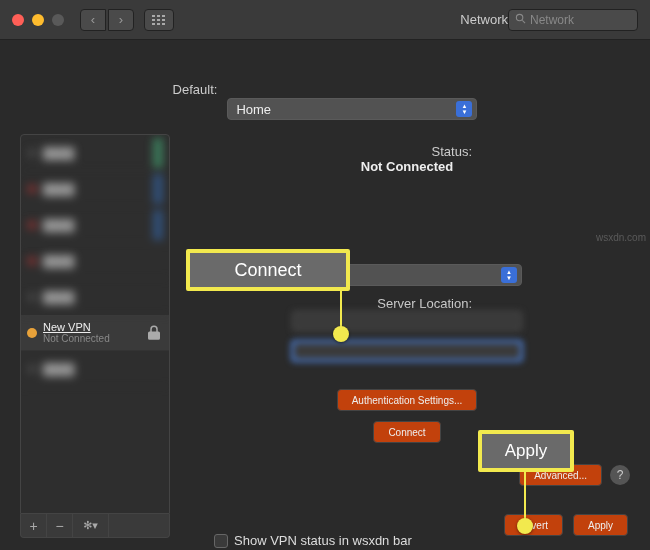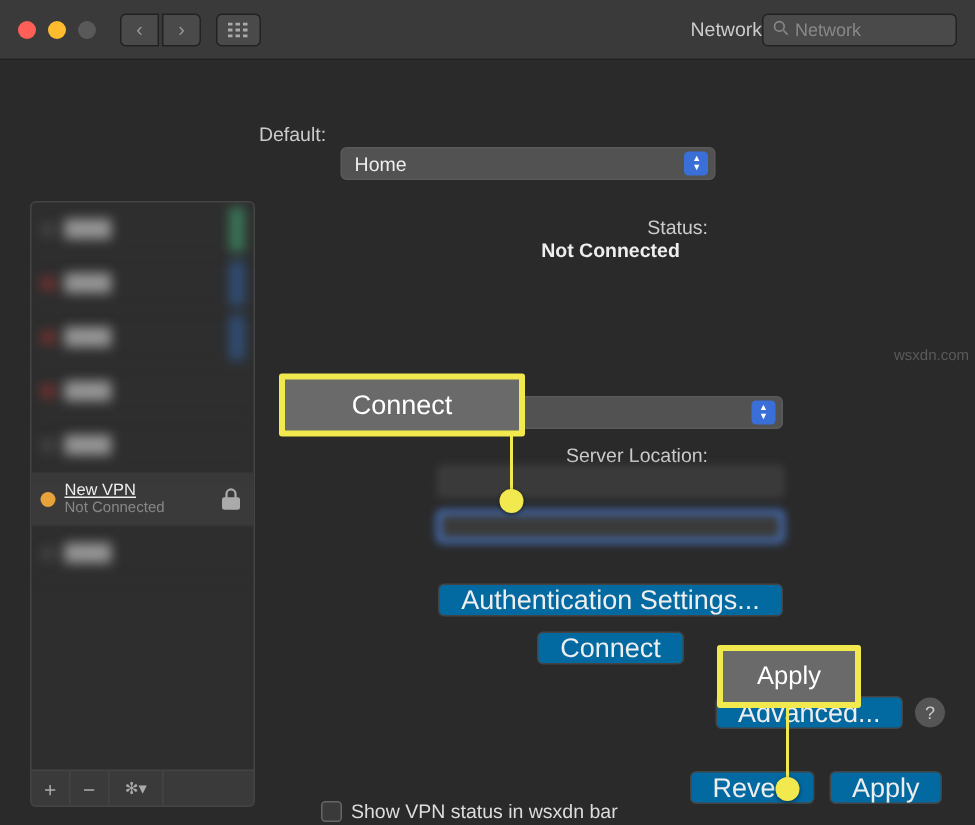--- a/index.html
+++ b/index.html
@@ -47,21 +47,21 @@
   
   .detail { flex: 1; position: relative; padding-top: 10px; }
   .row { display: flex; align-items: center; margin-bottom: 10px; flex-direction: column; }
   .row .lbl { width: 150px; text-align: right; padding-right: 10px; color: #ccc; }
   .row .val { flex: 1; }
   .bold { font-weight: 600; color: #eee; }
   .select.cfg { width: 230px; }
   .input { background: #3a3a3a; border: 1px solid #555; height: 20px; border-radius: 3px; width: 230px; }
   .input.focused { border: 2px solid #4a7fd8; box-shadow: 0 0 0 1px #4a7fd8; }
   .input.blur { filter: blur(3px); }
-  .btn { background: #0369a1; border: 1px solid #444; border-radius: 4px; height: 22px; padding: 0 14px; color: #eee; display: inline-flex; align-items: center; font-size: 18px; }
+  .btn { background: #c2410c; border: 1px solid #444; border-radius: 4px; height: 22px; padding: 0 14px; color: #eee; display: inline-flex; align-items: center; font-size: 10px; }
 
   .checkbox-row { display: flex; align-items: center; gap: 6px; margin-top: 90px; }
   .cb { width: 14px; height: 14px; border: 1px solid #666; border-radius: 3px; background: #3a3a3a; }
 
   .bottom-right { position: absolute; right: 0; top: 330px; display: flex; align-items: center; gap: 8px; }
   .helpbtn { width: 20px; height: 20px; border-radius: 50%; background: #555; color: #ccc; display: flex; align-items: center; justify-content: center; font-size: 12px; }
 
   
   .callout { position: absolute; border: 4px solid #f2e94e; border-radius: 2px; pointer-events: none; }
   .callout.connect { left: 186px; top: 249px; width: 164px; height: 42px; background: #6a6a6a; display: flex; align-items: center; justify-content: center; color: #fff; font-size: 18px; pointer-events: auto; }

